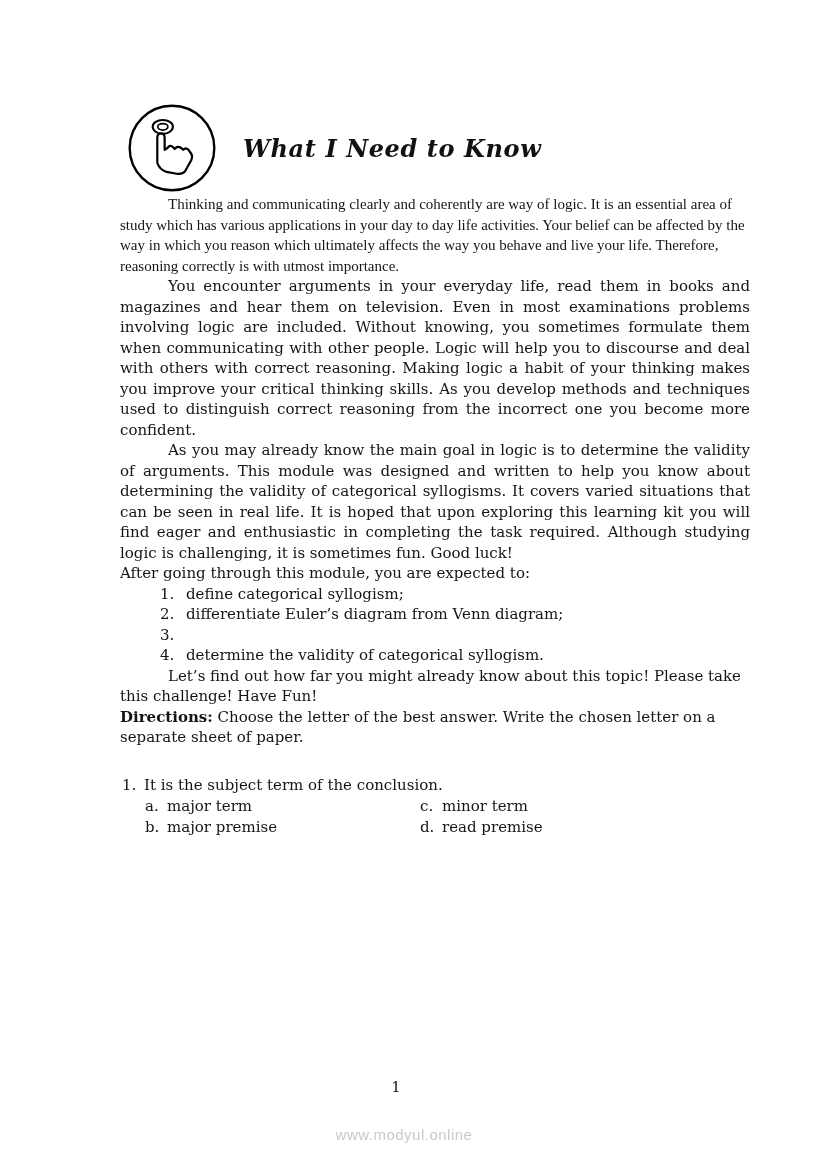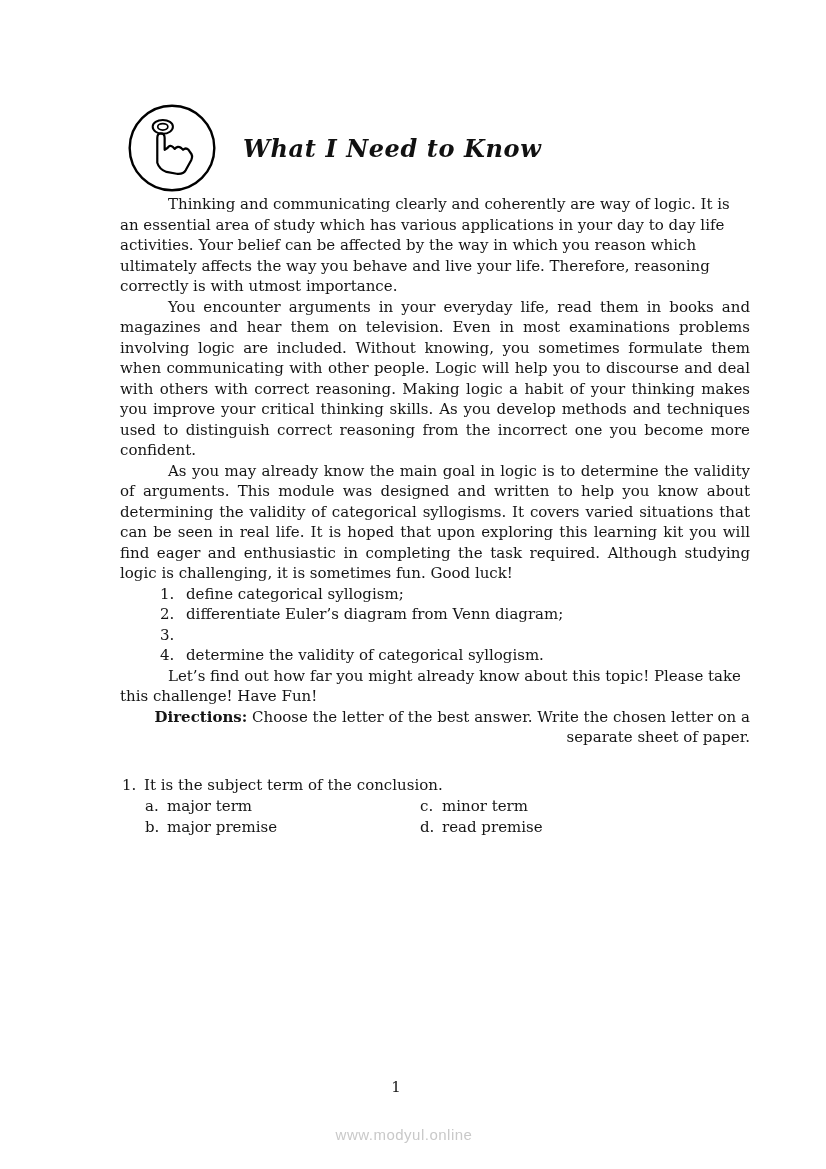--- a/index.html
+++ b/index.html
@@ -24,29 +24,29 @@
     font-size: 24px;
     font-weight: bold;
     font-style: italic;
     letter-spacing: 0.6px;
     color: #111;
   }
 
   p.body-text { margin: 0; font-size: 15px; line-height: 20.5px; }
   .indent { text-indent: 48px; }
   .justify { text-align: justify; }
-  .para1 { margin-top: 25px; }
+  .para1 { margin-top: 25px; font-family: Liberation Serif, serif; }
   .objectives-intro { margin-top: 21px; }
 
   .objectives { margin-top: 0; }
   .obj-item { display: flex; margin-left: 40px; font-size: 15px; line-height: 20.5px; }
   .obj-num { width: 26px; flex: 0 0 auto; }
 
   .intro2 { margin-top: 27px; }
-  .directions { margin-top: 13px; text-align: right; }
+  .directions { margin-top: 13px; }
   .bold { font-weight: bold; }
 
   .q-line { display: flex; margin-top: 27px; margin-left: 2px; font-size: 15px; line-height: 20.5px; }
   .q-num { width: 22px; flex: 0 0 auto; }
   .choices {
     margin-left: 25px; margin-top: 1px;
     display: grid;
     grid-template-columns: 275px auto;
     font-size: 15px; line-height: 20.5px;
   }
@@ -84,20 +84,21 @@
                    L70,55 Q73,58 71,63 L65,74 Q62,79 55,78 L44,76 Q36,73 34,66 Z" fill="none" stroke="#000" stroke-width="2.4" stroke-linejoin="round"></path>
         </svg>
       </span>
       <h1 class="section-title">What I Need to Know</h1>
     </div>
 
     <p class="body-text indent para1">Thinking and communicating clearly and coherently are way of logic. It is an essential area of study which has various applications in your day to day life activities. Your belief can be affected by the way in which you reason which ultimately affects the way you behave and live your life. Therefore, reasoning correctly is with utmost importance.</p>
     <p class="body-text indent justify">You encounter arguments in your everyday life, read them in books and magazines and hear them on television. Even in most examinations problems involving logic are included. Without knowing, you sometimes formulate them when communicating with other people. Logic will help you to discourse and deal with others with correct reasoning. Making logic a habit of your thinking makes you improve your critical thinking skills. As you develop methods and techniques used to distinguish correct reasoning from the incorrect one you become more confident.</p>
     <p class="body-text indent justify">As you may already know the main goal in logic is to determine the validity of arguments. This module was designed and written to help you know about determining the validity of categorical syllogisms. It covers varied situations that can be seen in real life. It is hoped that upon exploring this learning kit you will find eager and enthusiastic in completing the task required. Although studying logic is challenging, it is sometimes fun. Good luck!</p>
 
+    <p class="body-text objectives-intro">After going through this module, you are expected to:</p>
 
     <div class="objectives">
       <div class="obj-item">
         <span class="obj-num">1.</span>
         <span>define categorical syllogism;</span>
       </div>
       <div class="obj-item">
         <span class="obj-num">2.</span>
         <span>differentiate Euler’s diagram from Venn diagram;</span>
       </div>

